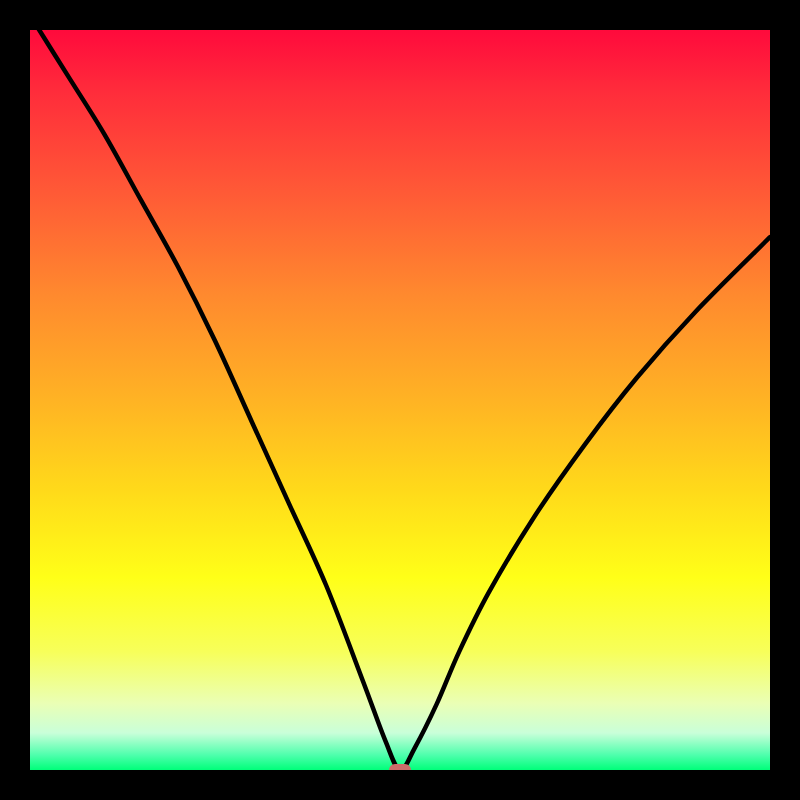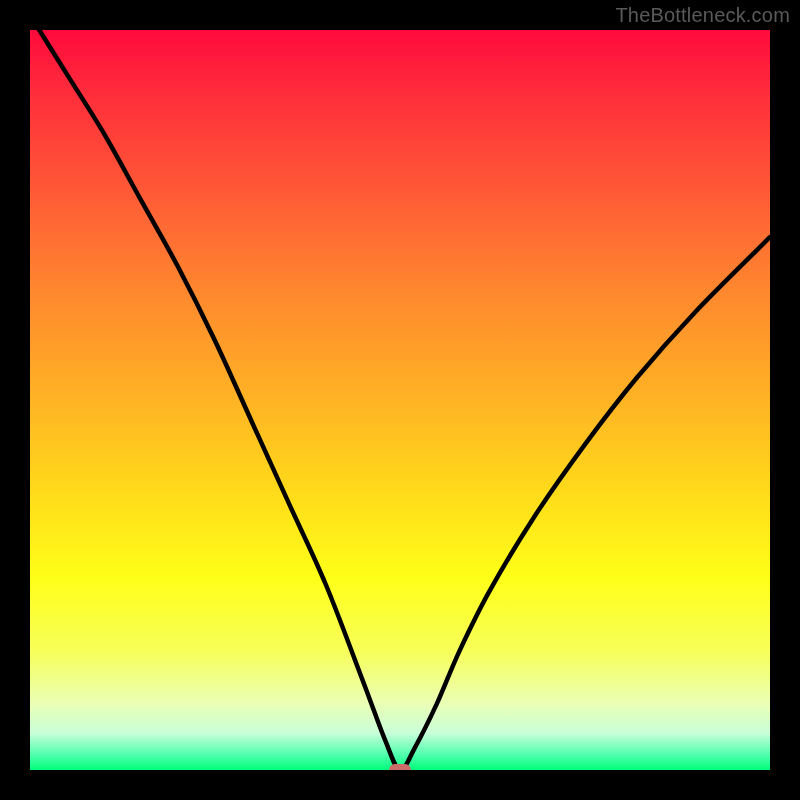--- a/index.html
+++ b/index.html
@@ -66,21 +66,20 @@
     background: #cd6d6a;
     border-radius: 6px;
     transform: translate(-50%, -50%);
   }
 </style>
 </head>
 <body>
 
 <div class="frame">
 
-  <div class="watermark">TheBottleneck.com</div>
 
   <div class="plot-area">
     <div class="gradient"></div>
 
     <svg class="curve" viewBox="0 0 740 740" preserveAspectRatio="none">
       <path id="curve-path" fill="none" stroke="#000" stroke-width="4.5" stroke-linecap="round" stroke-linejoin="round" d="M 0 -14.800000000000068 C 6.166666666666667 -4.933333333333374, 24.666666666666664 24.666666666666742, 37 44.40000000000009 C 49.333333333333336 64.13333333333344, 61.666666666666664 82.63333333333338, 74 103.60000000000002 C 86.33333333333333 124.56666666666666, 98.66666666666667 147.99999999999994, 111 170.19999999999993 C 123.33333333333333 192.39999999999992, 135.66666666666666 213.36666666666662, 148 236.79999999999995 C 160.33333333333334 260.2333333333333, 172.66666666666666 284.9, 185 310.8 C 197.33333333333334 336.70000000000005, 209.66666666666666 365.0666666666667, 222 392.20000000000005 C 234.33333333333334 419.33333333333337, 246.66666666666666 446.4666666666667, 259 473.6 C 271.3333333333333 500.73333333333335, 283.6666666666667 525.4, 296 555 C 308.3333333333333 584.6, 323.1333333333333 625.3000000000001, 333 651.2 C 342.8666666666667 677.1, 349.0333333333333 695.6, 355.2 710.4 C 361.3666666666667 725.1999999999999, 365.06666666666666 738.7666666666667, 370 740 C 374.93333333333334 741.2333333333333, 378.6333333333333 728.9, 384.8 717.8 C 390.9666666666667 706.6999999999999, 399.6000000000001 689.4333333333333, 407.00000000000006 673.4 C 414.40000000000003 657.3666666666667, 420.56666666666666 640.1, 429.2 621.6 C 437.8333333333333 603.1, 446.4666666666667 584.6, 458.8 562.4 C 471.1333333333333 540.1999999999999, 487.16666666666674 513.0666666666666, 503.20000000000005 488.4 C 519.2333333333333 463.7333333333333, 537.7333333333333 437.8333333333333, 555 414.4 C 572.2666666666667 390.96666666666664, 588.3 369.99999999999994, 606.8 347.79999999999995 C 625.3 325.59999999999997, 643.8 304.6333333333333, 666 281.2 C 688.2 257.76666666666665, 727.6666666666666 219.53333333333336, 740 207.20000000000005"></path>
     </svg>
 
     <div id="min-marker" class="marker" style="left: 370px; top: 740px;"></div>
   </div>

